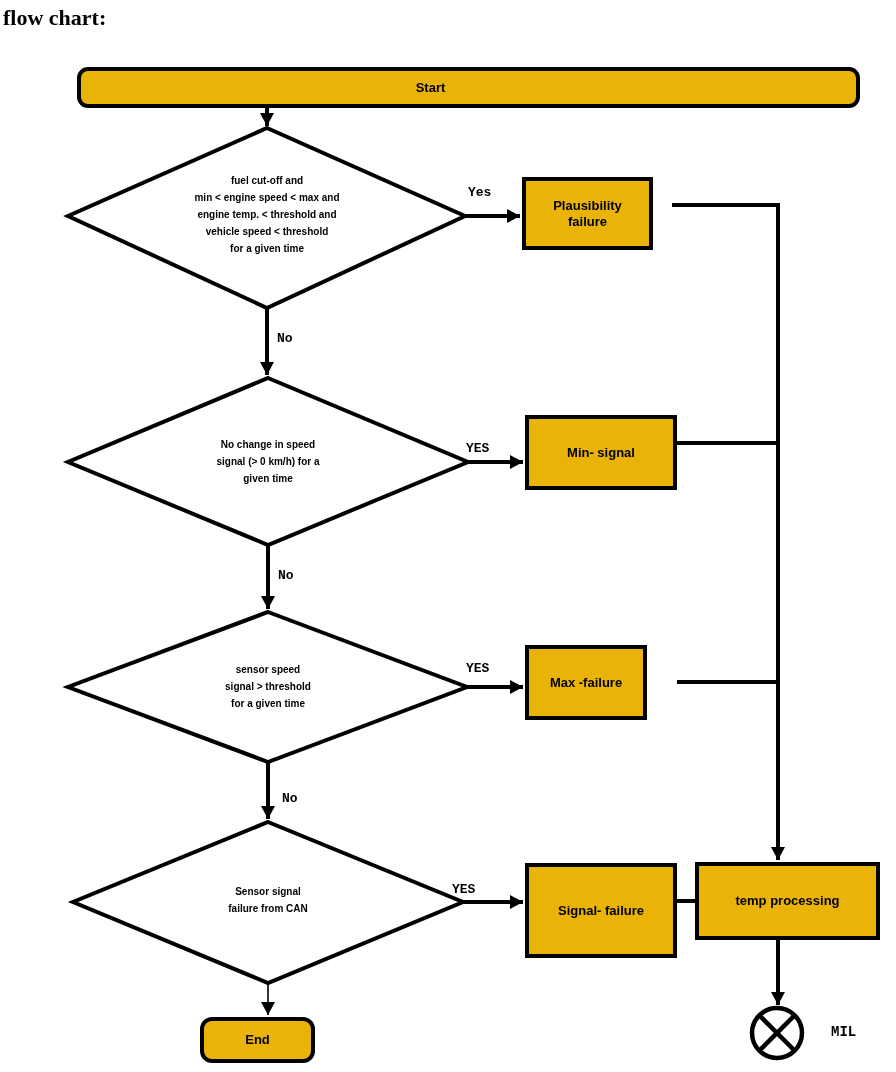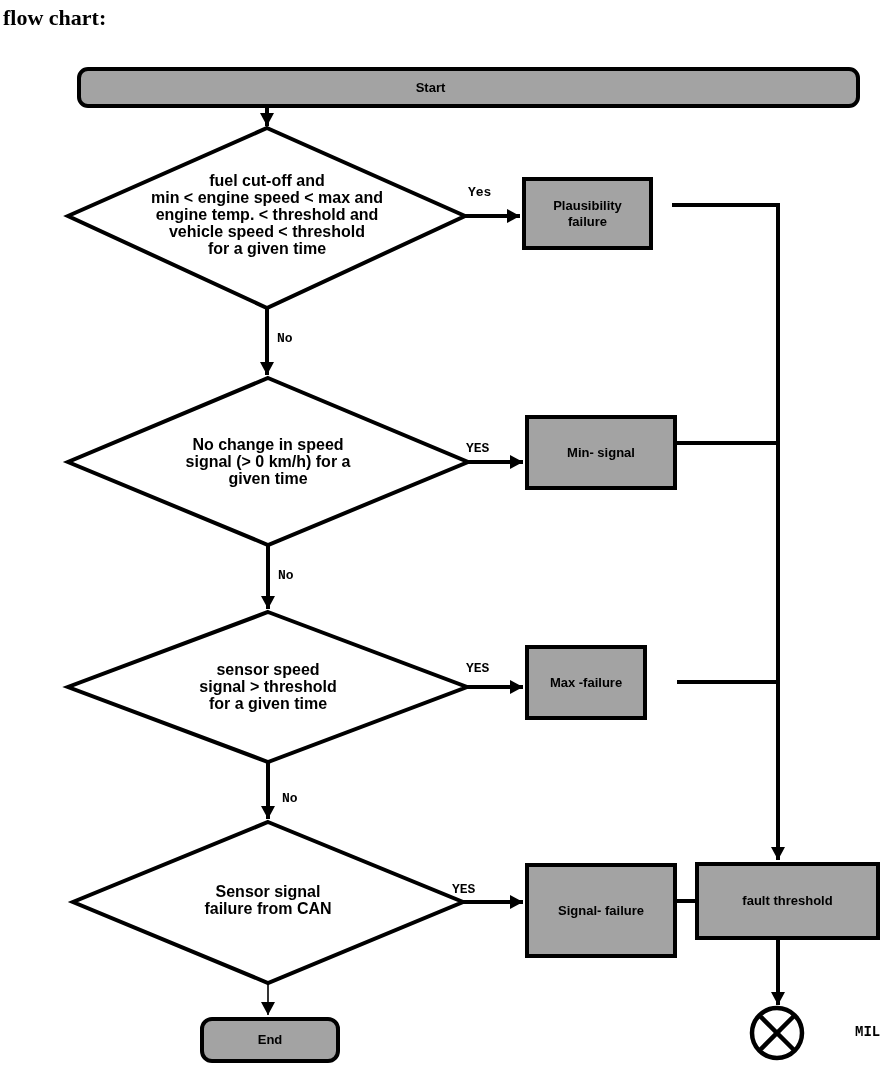--- a/index.html
+++ b/index.html
@@ -2,27 +2,27 @@
 <html><head>
 <meta charset="utf-8">
 <style>
   html,body{margin:0;padding:0;background:#ffffff;}
   .stage{position:relative;width:896px;height:1072px;background:#fff;overflow:hidden;
          font-family:"Liberation Sans",sans-serif;color:#000;padding-left:20px;}
   .wires{position:absolute;left:0;top:0;}
   .abs{position:absolute;font-family:Liberation Mono, monospace;}
   .title{font-family:"Liberation Serif",serif;font-weight:bold;font-size:22px;}
   .edge-lbl{font-weight:bold;font-size:13px;line-height:14px;}
-  .rect-node{position:absolute;border:4px solid #000;background:#a3a3a3;box-sizing:border-box;
+  .rect-node{position:absolute;border:4px solid #000;background:#eab308;box-sizing:border-box;
              display:flex;align-items:center;justify-content:center;
              font-weight:bold;font-size:13px;line-height:16px;text-align:center;white-space:pre-line;}
   .round-node{border-radius:12px;}
   .start-node{border-width:4px;border-radius:11px;}
   .start-node span{transform:translateX(-38px);}
-  .dtext{position:absolute;font-weight:bold;font-size:16px;line-height:17px;
+  .dtext{position:absolute;font-weight:bold;font-size:10px;line-height:17px;
          text-align:center;white-space:pre-line;}
 </style>
 </head>
 <body>
 
 <div class="stage">
 
   <div class="abs title" style="left:3px;top:5px;">flow chart:</div>
 
   <svg class="wires" width="896" height="1072" viewBox="0 0 896 1072">
@@ -76,24 +76,24 @@
 
   <div class="rect-node" style="left:525px;top:645px;width:122px;height:75px;">
     <span>Max -failure</span>
   </div>
 
   <div class="rect-node" style="left:525px;top:863px;width:152px;height:95px;">
     <span>Signal- failure</span>
   </div>
 
   <div class="rect-node" style="left:695px;top:862px;width:185px;height:78px;">
-    <span>fault threshold</span>
+    <span>temp processing</span>
   </div>
 
-  <div class="rect-node round-node" style="left:200px;top:1017px;width:140px;height:46px;">
+  <div class="rect-node round-node" style="left:200px;top:1017px;width:115px;height:46px;">
     <span>End</span>
   </div>
 
   <div class="dtext" style="left:142px;top:172px;width:250px;">fuel cut-off and
 min &lt; engine speed &lt; max and
 engine temp. &lt; threshold and
 vehicle speed &lt; threshold
 for a given time</div>
   <div class="dtext" style="left:158px;top:436px;width:220px;">No change in speed
 signal (&gt; 0 km/h) for a
@@ -104,15 +104,15 @@
   <div class="dtext" style="left:158px;top:883px;width:220px;">Sensor signal
 failure from CAN</div>
 
   <div class="abs edge-lbl" style="left:468px;top:186px;">Yes</div>
   <div class="abs edge-lbl" style="left:466px;top:442px;">YES</div>
   <div class="abs edge-lbl" style="left:466px;top:662px;">YES</div>
   <div class="abs edge-lbl" style="left:452px;top:883px;">YES</div>
   <div class="abs edge-lbl" style="left:277px;top:332px;">No</div>
   <div class="abs edge-lbl" style="left:278px;top:569px;">No</div>
   <div class="abs edge-lbl" style="left:282px;top:792px;">No</div>
-  <div class="abs edge-lbl" style="left:831px;top:1025px;font-size:14px;margin-left:24px;">MIL</div>
+  <div class="abs edge-lbl" style="left:831px;top:1025px;font-size:14px;">MIL</div>
 
 </div>
 
 </body></html>

